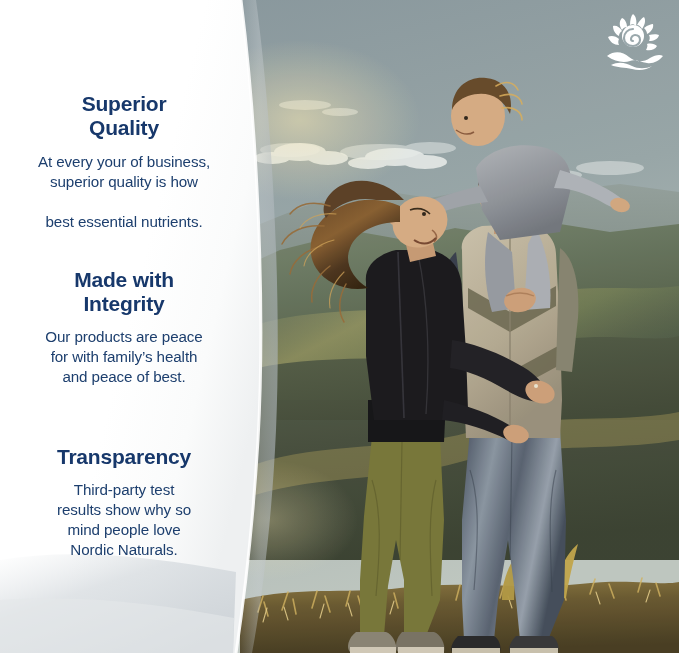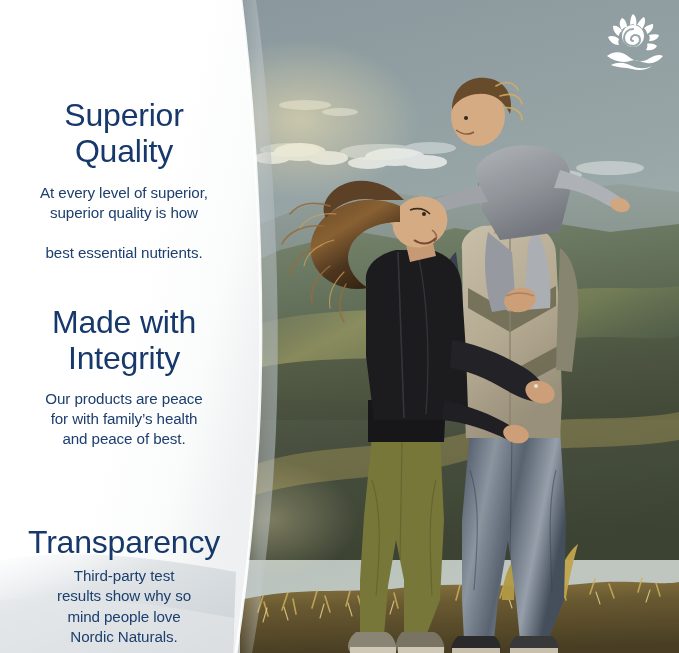--- a/index.html
+++ b/index.html
@@ -63,45 +63,45 @@
     flex-direction: column;
     justify-content: flex-start;
     text-align: center;
   }
 
   .block {
     text-align: center;
   }
 
   .block h2 {
-    margin: 6px;
+    margin: 0;
     color: #17386b;
-    font-size: 32px;
-    font-weight: normal;
+    font-size: 21px;
+    font-weight: bold;
     line-height: 1.12;
     letter-spacing: -0.2px;
   }
 
   .block p {
     margin: 0;
     color: #1d3f6e;
     font-size: 15.2px;
     line-height: 1.32;
     letter-spacing: -0.1px;
   }
 
   
   #block-superior-quality      { margin-top: 92px; }
   #block-superior-quality p    { margin-top: 13px; }
 
   #block-made-with-integrity   { margin-top: 36px; }
   #block-made-with-integrity p { margin-top: 12px; }
 
   #block-product-transparency  { margin-top: 34px; }
-  #block-product-transparency p{ margin-top: 2px; }
+  #block-product-transparency p{ margin-top: 11px; }
 
   
   .logo {
     position: absolute;
     top: 12px;
     right: 14px;
     width: 62px;
     height: 58px;
   }
   .logo svg { display: block; width: 62px; height: 58px; }
@@ -409,21 +409,21 @@
                L252 653 C 262 600, 272 520, 276 430 C 282 290, 272 120, 256 0 Z" fill="url(#edgeGlow)" opacity="0.75"></path>
 
       <path d="M241 0 C 256 120, 266 300, 258 440 C 252 540, 244 600, 236 653" stroke="#ffffff" stroke-width="3" fill="none" opacity="0.9"></path>
     </svg>
   </div>
 
   <div class="text-column">
 
     <div class="block" id="block-superior-quality">
       <h2><span>Superior</span><br><span>Quality</span></h2>
-      <p><span>At every level of superior,</span><br><span>superior quality is how</span><br><br><span>best essential nutrients.</span></p>
+      <p><span>At every your of business,</span><br><span>superior quality is how</span><br><br><span>best essential nutrients.</span></p>
     </div>
 
     <div class="block" id="block-made-with-integrity">
       <h2><span>Made with</span><br><span>Integrity</span></h2>
       <p><span>Our products are peace</span><br><span>for with family’s health</span><br><span>and peace of best.</span></p>
     </div>
 
     <div class="block" id="block-product-transparency">
       <h2><br><span>Transparency</span></h2>
       <p><span>Third-party test</span><br><span>results show why so</span><br><span>mind people love</span><br><span>Nordic Naturals.</span></p>

